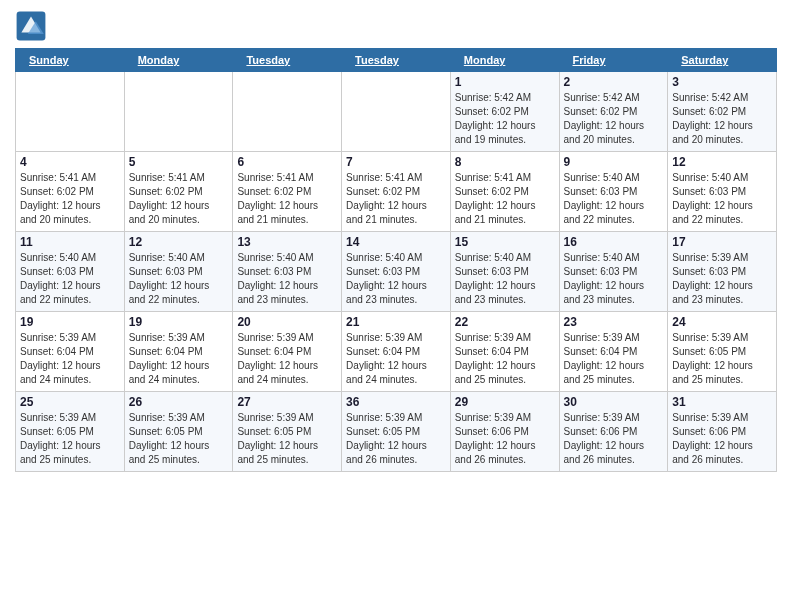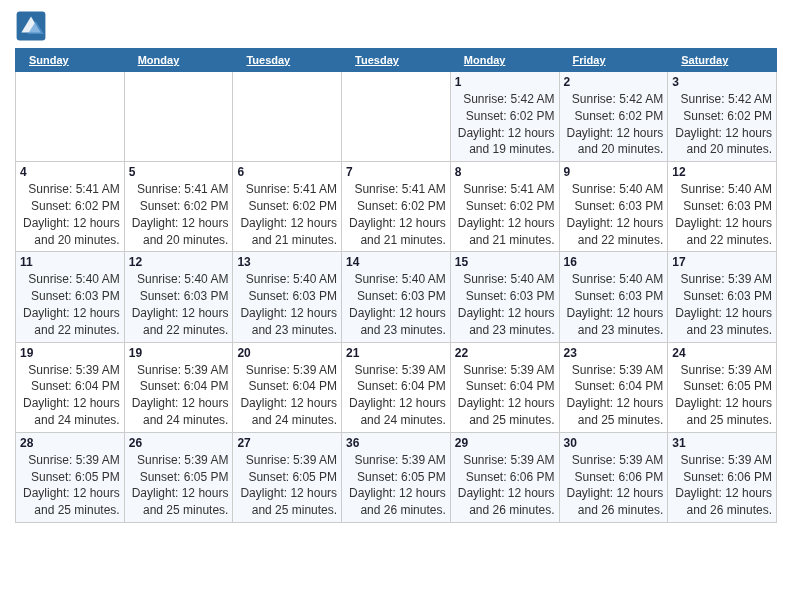--- a/index.html
+++ b/index.html
@@ -71,23 +71,22 @@
     }
     .day-num {
       font-weight: bold;
       font-size: 12px;
       color: #1a1a2e;
       display: block;
       margin-bottom: 2px;
     }
     .day-info {
       color: #333;
-      font-size: 12px;
+      font-size: 10px;
       line-height: 1.4;
-      text-align: right;
     }
     .empty-cell {
       background: #fff !important;
     }
   </style>
 </head>
 <body>
 
 <div class="header-area">
   <div class="logo">
@@ -294,21 +293,21 @@
         <td>
           <span class="day-num">24</span>
           <div class="day-info" style="white-space: pre-line;">Sunrise: 5:39 AM
 Sunset: 6:05 PM
 Daylight: 12 hours
 and 25 minutes.</div>
         </td>
       </tr>
       <tr>
         <td>
-          <span class="day-num">28</span>
+          <span class="day-num">25</span>
           <div class="day-info" style="white-space: pre-line;">Sunrise: 5:39 AM
 Sunset: 6:05 PM
 Daylight: 12 hours
 and 25 minutes.</div>
         </td>
         <td>
           <span class="day-num">26</span>
           <div class="day-info" style="white-space: pre-line;">Sunrise: 5:39 AM
 Sunset: 6:05 PM
 Daylight: 12 hours

